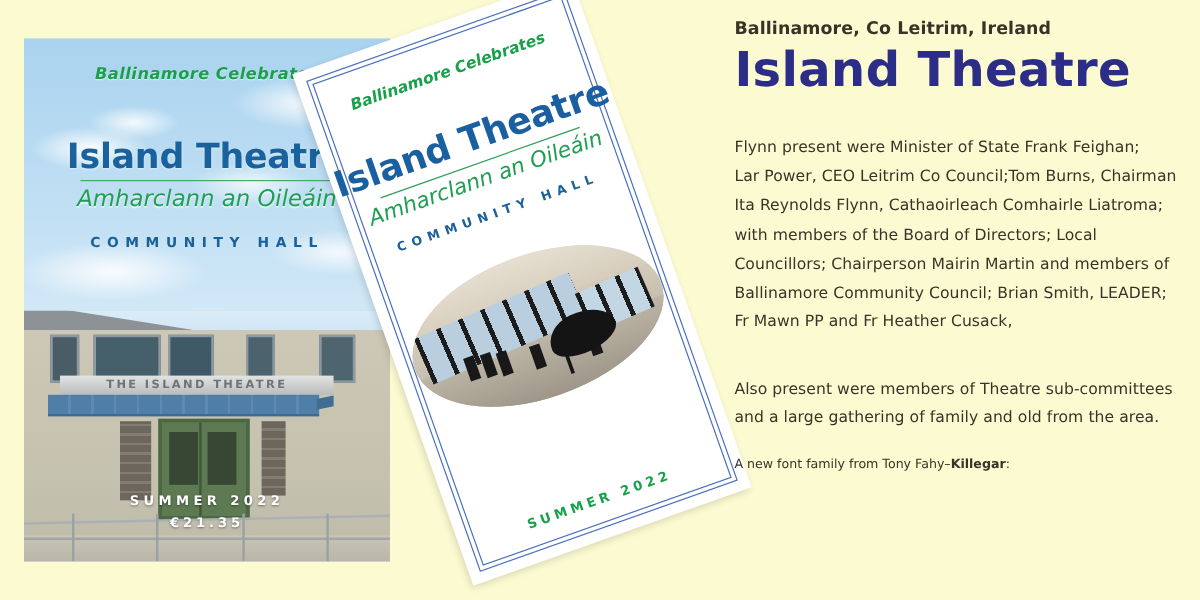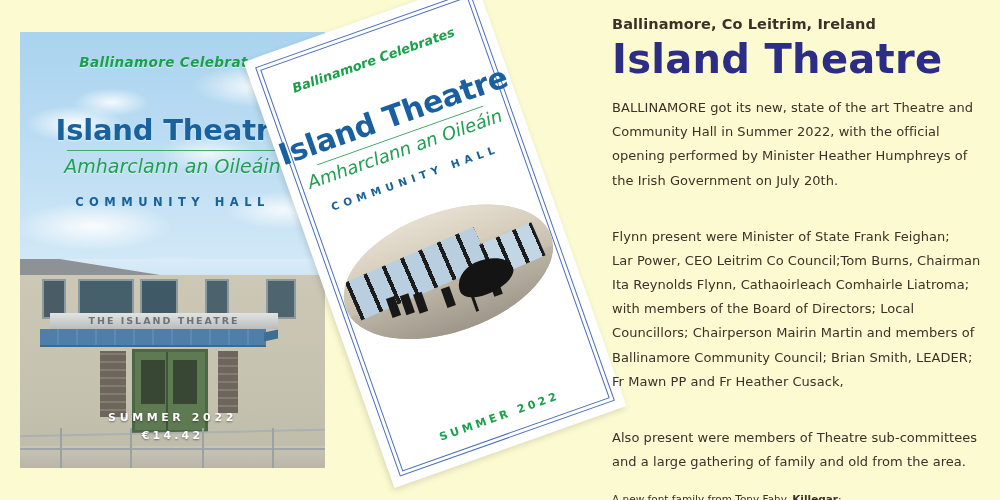--- a/index.html
+++ b/index.html
@@ -249,21 +249,21 @@
       <div class="b-rail2"></div>
       <div class="b-rail"></div>
       <div class="b-post" style="left:40px;"></div>
       <div class="b-post" style="left:110px;"></div>
       <div class="b-post" style="left:182px;"></div>
       <div class="b-post" style="left:252px;"></div>
     </div>
 
     <div class="pl-bottom">
       <div class="pl-summer">SUMMER 2022</div>
-      <div class="pl-price">€14.42</div>
+      <div class="pl-price">€21.35</div>
     </div>
   </div>
 
   <div class="poster-right">
     <div class="pr-border-outer"></div>
     <div class="pr-border-inner"></div>
 
     <div class="pr-text">
       <div class="pr-celebrates">Ballinamore Celebrates</div>
       <div class="pr-title">Island Theatre</div>
@@ -286,26 +286,20 @@
       <div class="pr-piano-leg"></div>
     </div>
 
     <div class="pr-summer">SUMMER 2022</div>
   </div>
 
   <div class="article">
     <div class="kicker">Ballinamore, Co Leitrim, Ireland</div>
     <div class="headline">Island Theatre</div>
 
-    <div class="body-block">
-      <p>BALLINAMORE got its new, state of the art Theatre and</p>
-      <p>Community Hall in Summer 2022, with the official</p>
-      <p>opening performed by Minister Heather Humphreys of</p>
-      <p>the Irish Government on July 20th.</p>
-    </div>
 
     <div class="para-gap"></div>
 
     <div class="body-block">
       <p>Flynn present were Minister of State Frank Feighan;</p>
       <p>Lar Power, CEO Leitrim Co Council;Tom Burns, Chairman</p>
       <p>Ita Reynolds Flynn, Cathaoirleach Comhairle Liatroma;</p>
       <p>with members of the Board of Directors; Local</p>
       <p>Councillors; Chairperson Mairin Martin and members of</p>
       <p>Ballinamore Community Council; Brian Smith, LEADER;</p>

